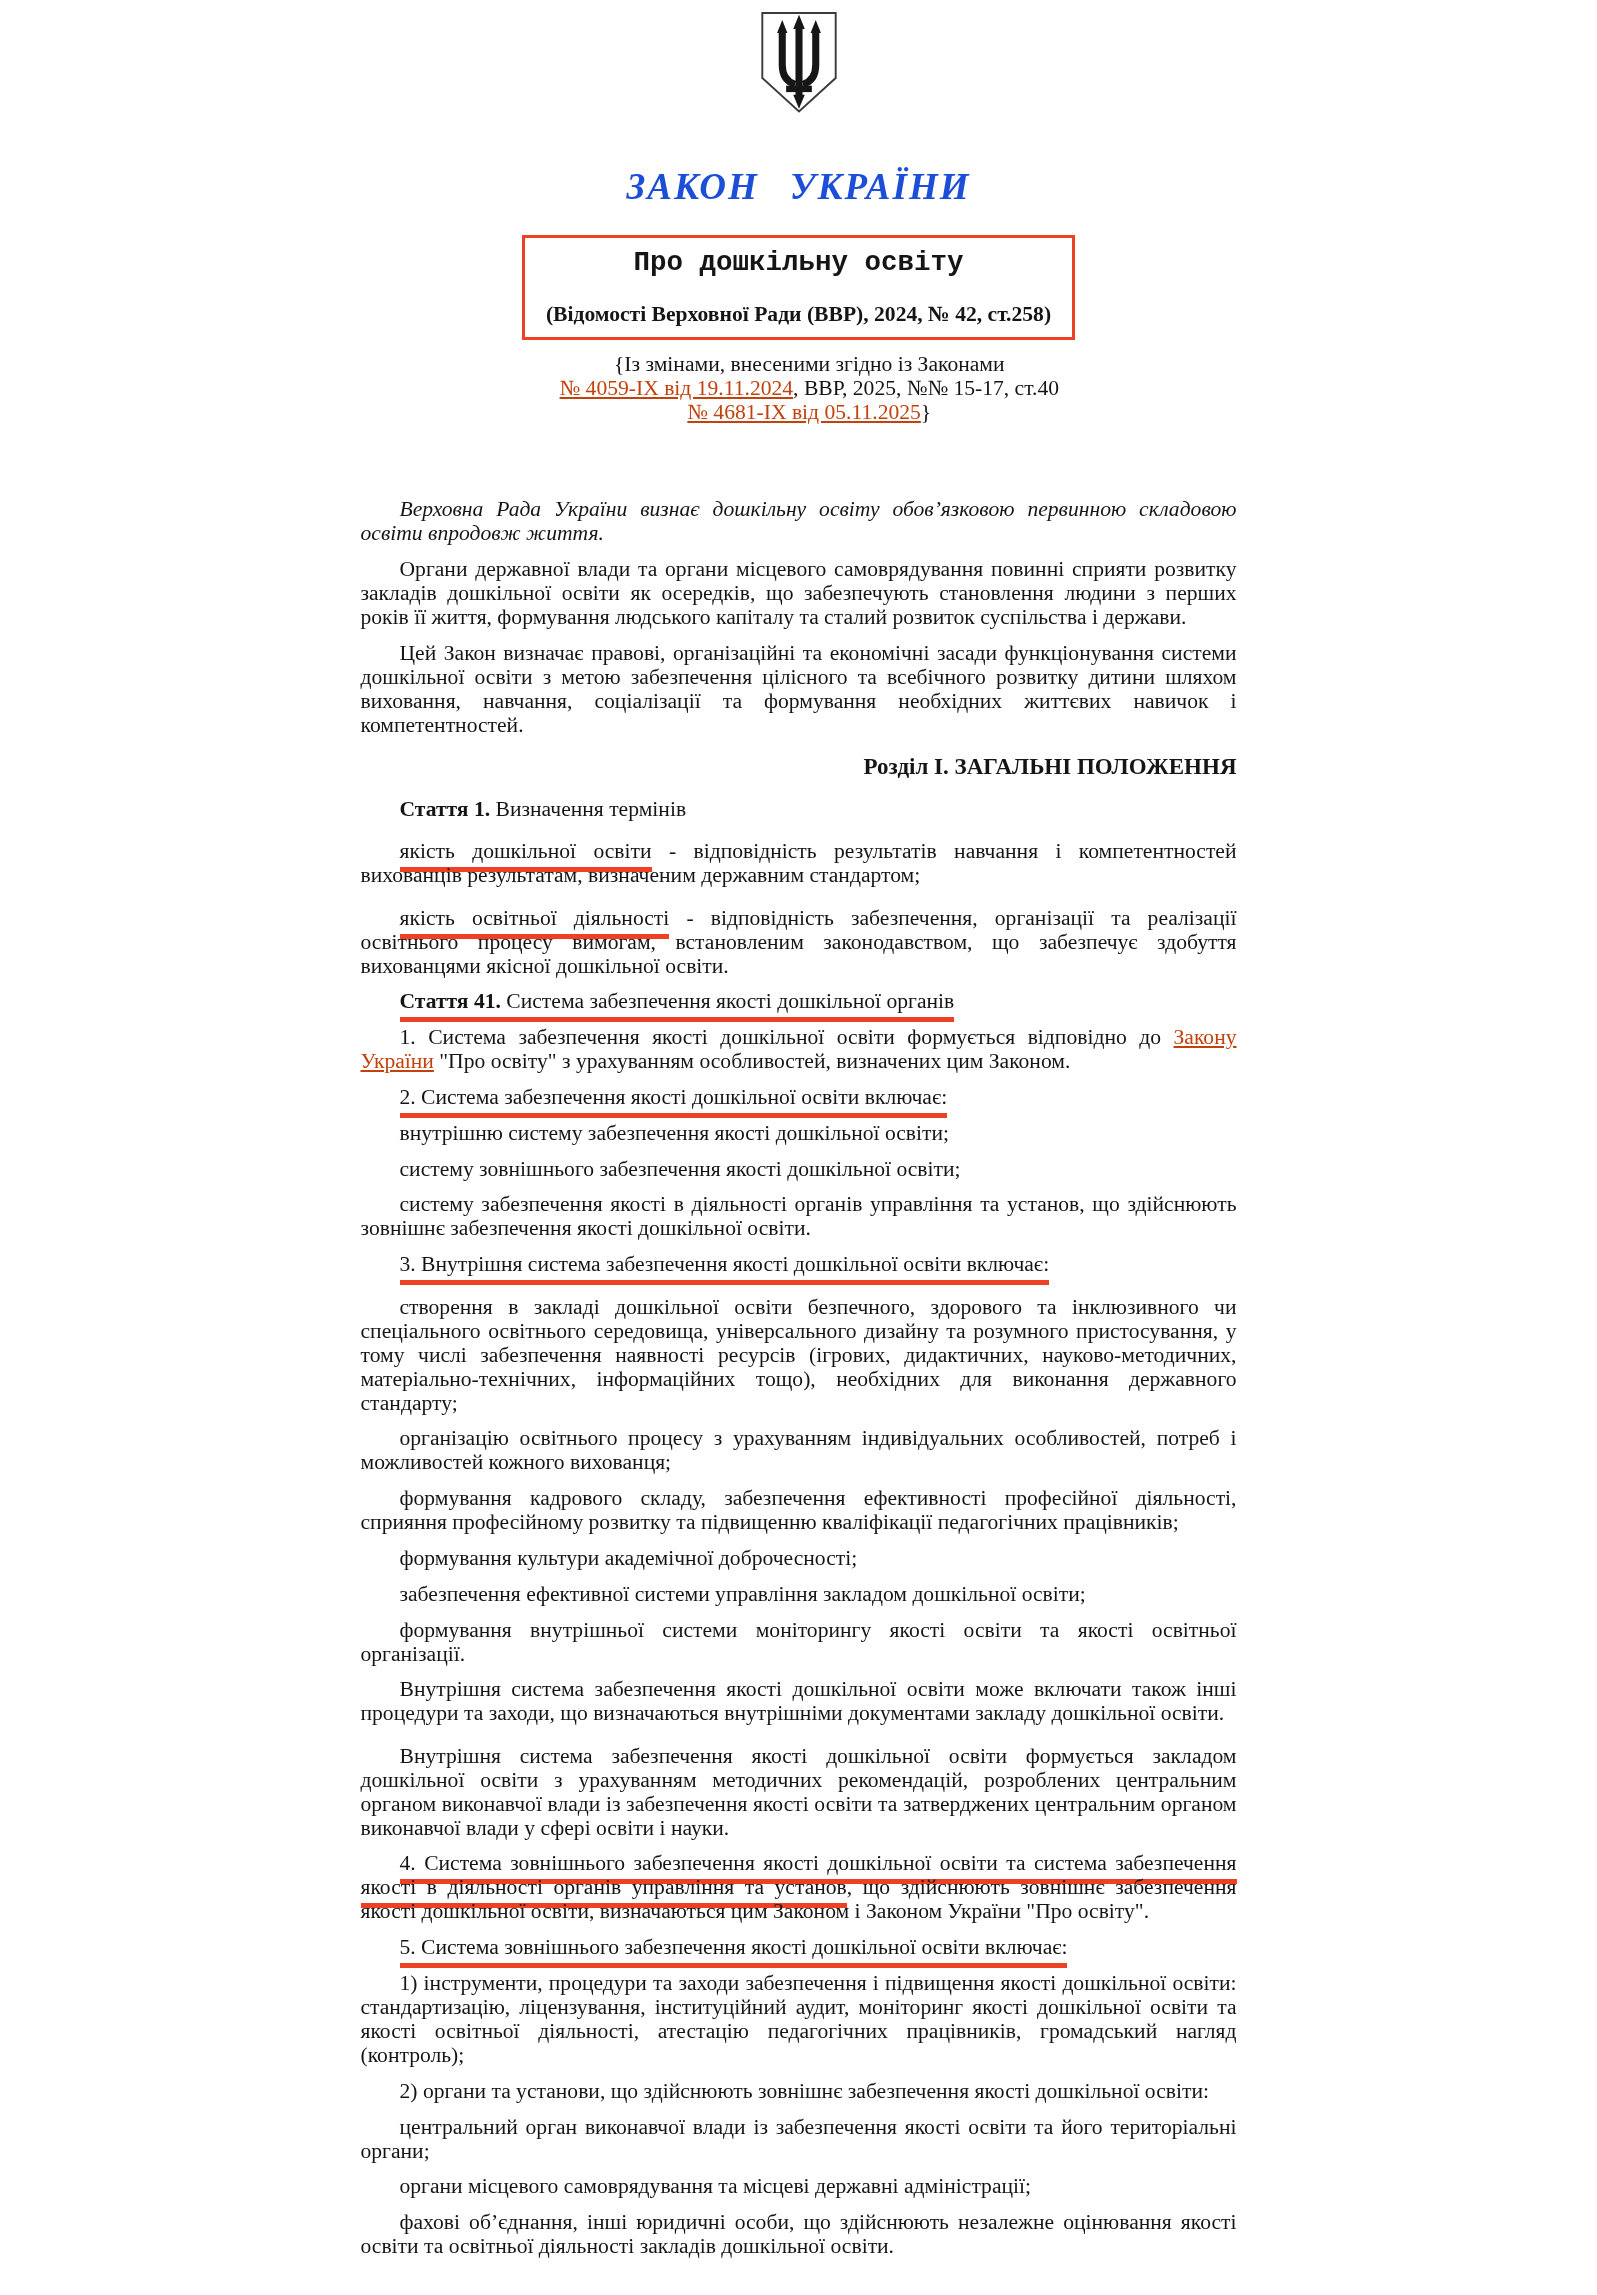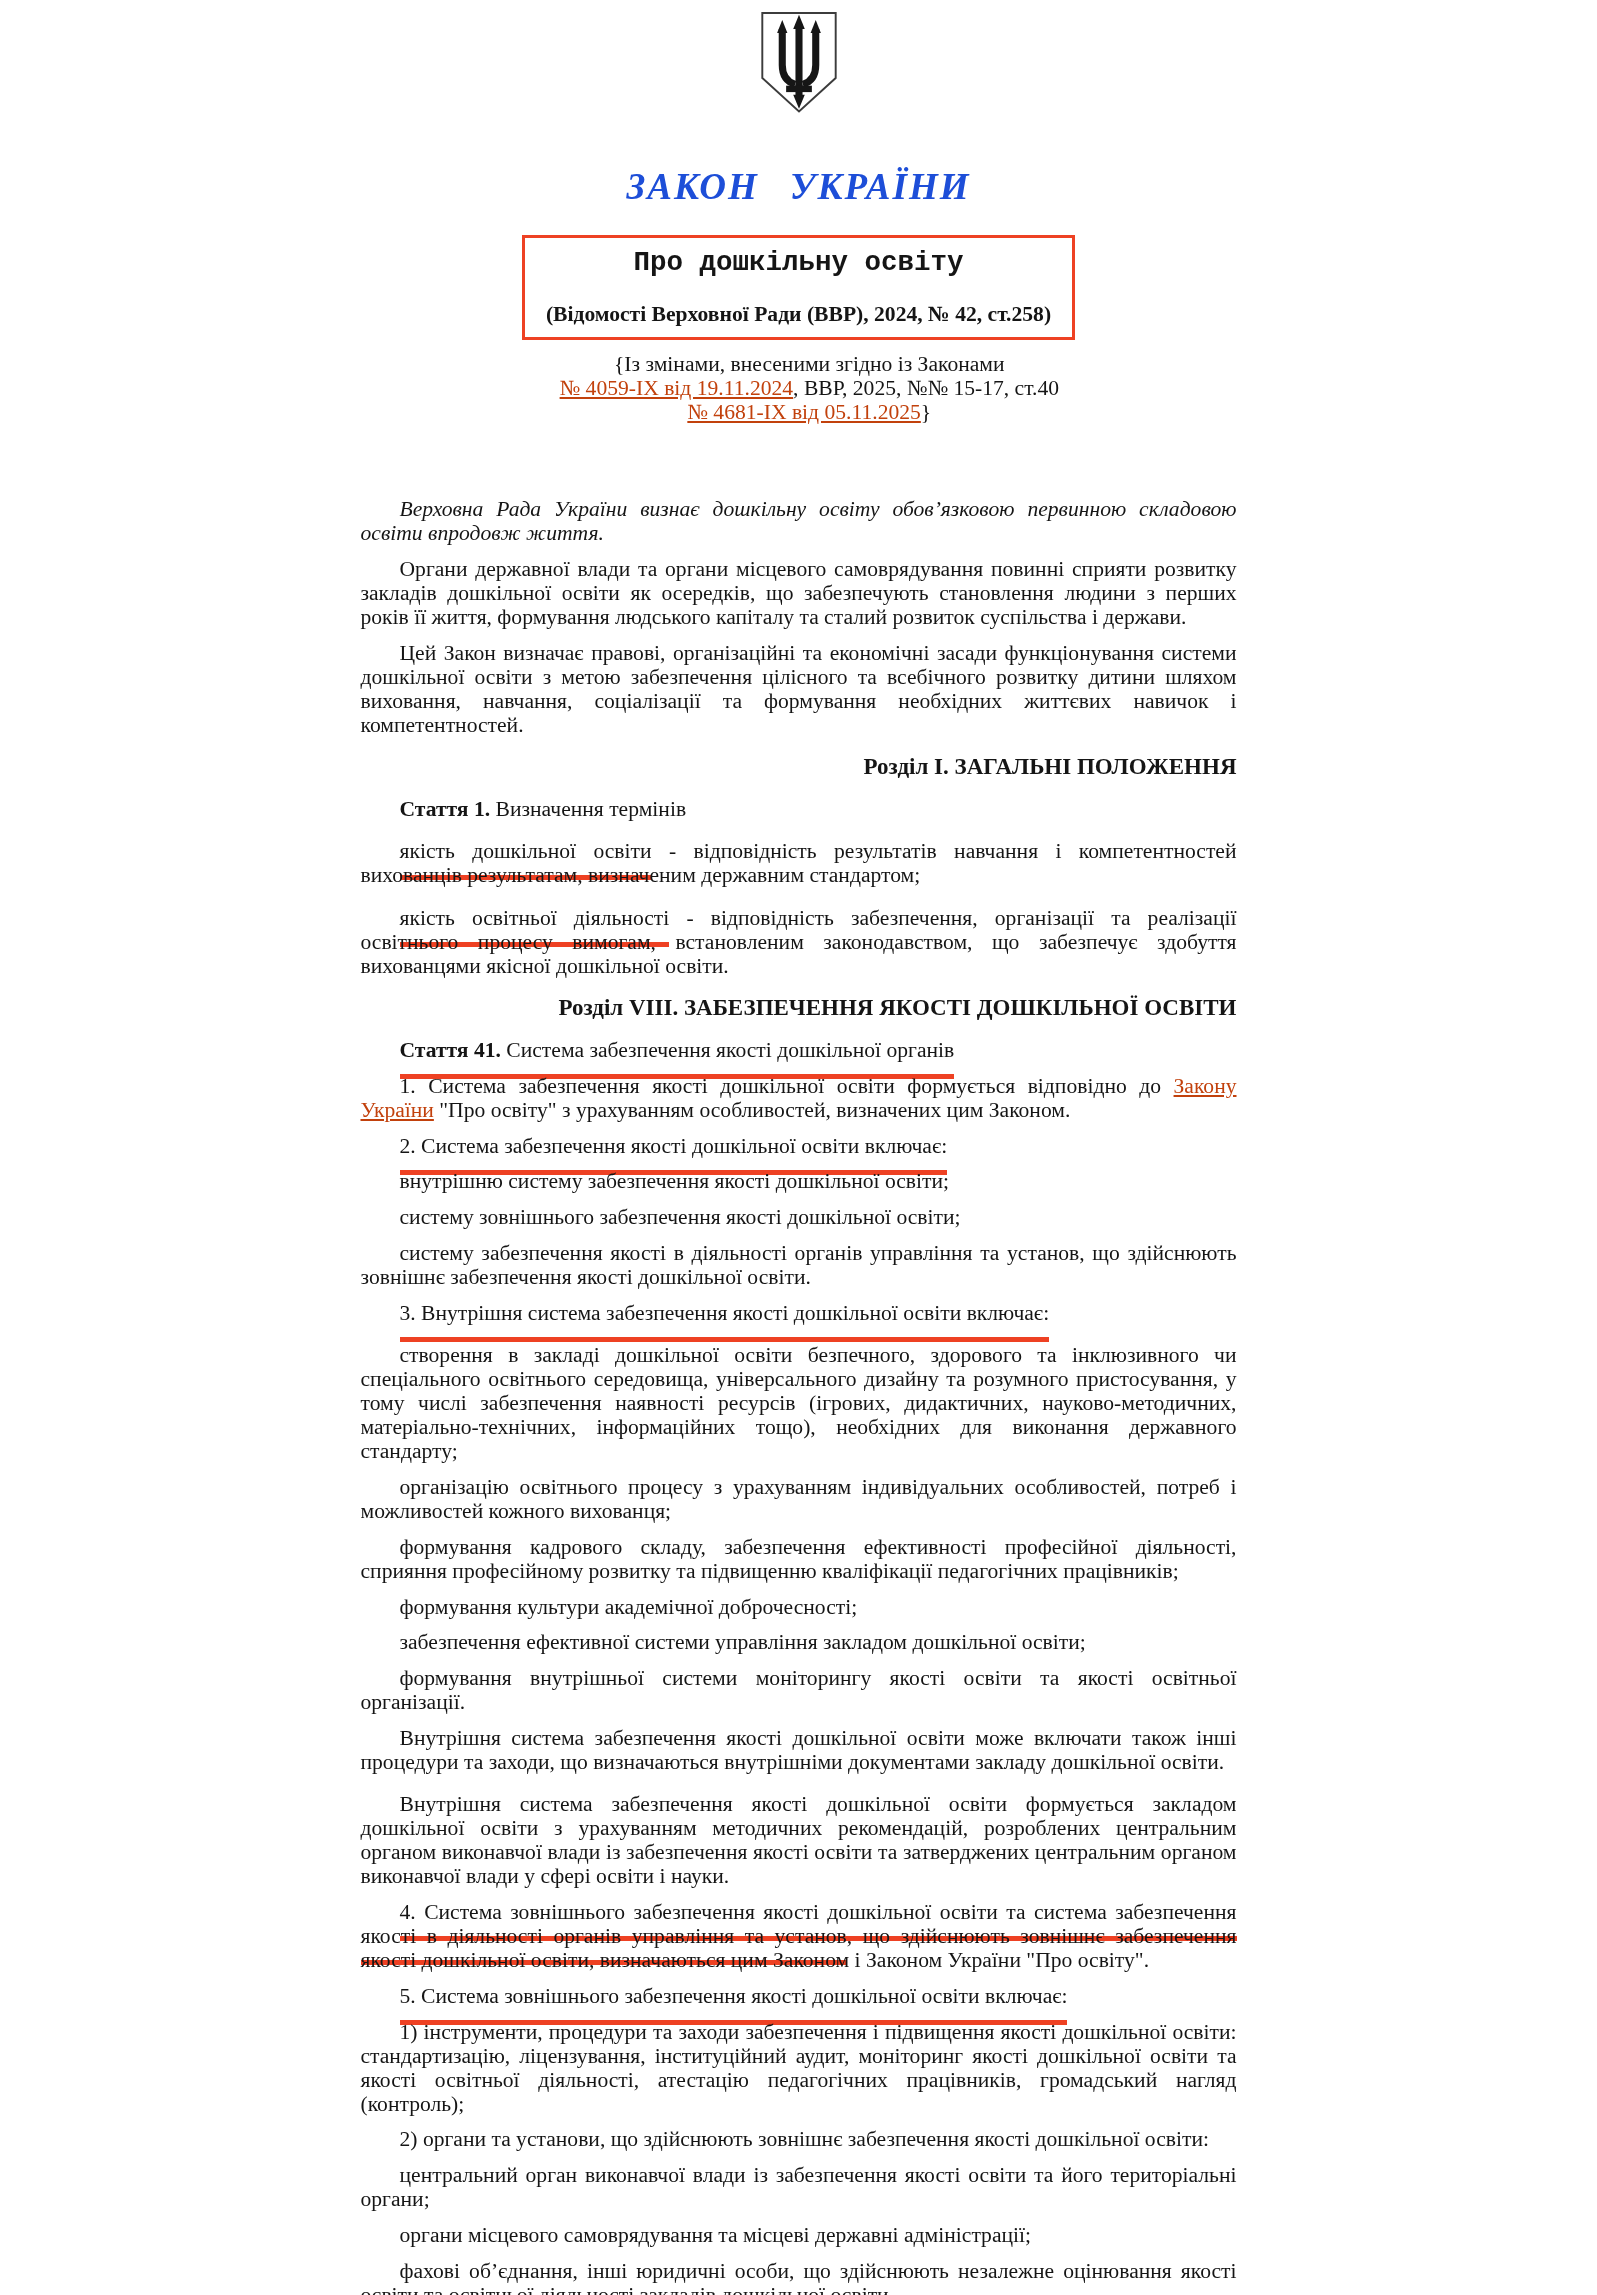--- a/index.html
+++ b/index.html
@@ -35,21 +35,21 @@
   }
   .first-gap{margin-top:73px;font-style:italic;}
   .big-gap{margin-top:18.3px;}
   .sec-heading{
     text-align:right;font-weight:bold;font-size:23px;line-height:29px;
     margin:15.7px 0;text-indent:0;
   }
   .art-label{font-weight:bold;}
   
   .redline{
-    border-bottom:5.9px solid #ee4123;padding-bottom:12px;
+    border-bottom:5.9px solid #ee4123;padding-bottom:4px;
     text-decoration:none;
     margin-top:18px;
   }
 </style>
 </head>
 <body>
 
 <div class="content">
 
   <div class="emblem-wrap">
@@ -87,21 +87,20 @@
   <p class="para first-gap">Верховна Рада України визнає дошкільну освіту обов’язковою первинною складовою освіти впродовж життя.</p>
   <p class="para">Органи державної влади та органи місцевого самоврядування повинні сприяти розвитку закладів дошкільної освіти як осередків, що забезпечують становлення людини з перших років її життя, формування людського капіталу та сталий розвиток суспільства і держави.</p>
   <p class="para">Цей Закон визначає правові, організаційні та економічні засади функціонування системи дошкільної освіти з метою забезпечення цілісного та всебічного розвитку дитини шляхом виховання, навчання, соціалізації та формування необхідних життєвих навичок і компетентностей.</p>
 
   <p class="sec-heading">Розділ I. ЗАГАЛЬНІ ПОЛОЖЕННЯ</p>
   <p class="para"><span class="art-label">Стаття 1.</span><span> Визначення термінів</span></p>
 
   <p class="para big-gap"><span class="redline">якість дошкільної освіти</span><span> - відповідність результатів навчання і компетентностей вихованців результатам, визначеним державним стандартом;</span></p>
   <p class="para big-gap"><span class="redline">якість освітньої діяльності</span><span> - відповідність забезпечення, організації та реалізації освітнього процесу вимогам, встановленим законодавством, що забезпечує здобуття вихованцями якісної дошкільної освіти.</span></p>
 
-  <p class="sec-heading">Розділ VIII. ЗАБЕЗПЕЧЕННЯ ЯКОСТІ ДОШКІЛЬНОЇ ОСВІТИ</p>
 
   <p class="para"><span class="redline"><span class="art-label">Стаття 41.</span><span> Система забезпечення якості дошкільної органів</span></span></p>
 
   <p class="para"><span>1. Система забезпечення якості дошкільної освіти формується відповідно до </span><a class="lnk">Закону України</a><span> "Про освіту" з урахуванням особливостей, визначених цим Законом.</span></p>
 
   <p class="para"><span class="redline">2. Система забезпечення якості дошкільної освіти включає:</span></p>
   <p class="para">внутрішню систему забезпечення якості дошкільної освіти;</p>
   <p class="para">систему зовнішнього забезпечення якості дошкільної освіти;</p>
   <p class="para">систему забезпечення якості в діяльності органів управління та установ, що здійснюють зовнішнє забезпечення якості дошкільної освіти.</p>
 

